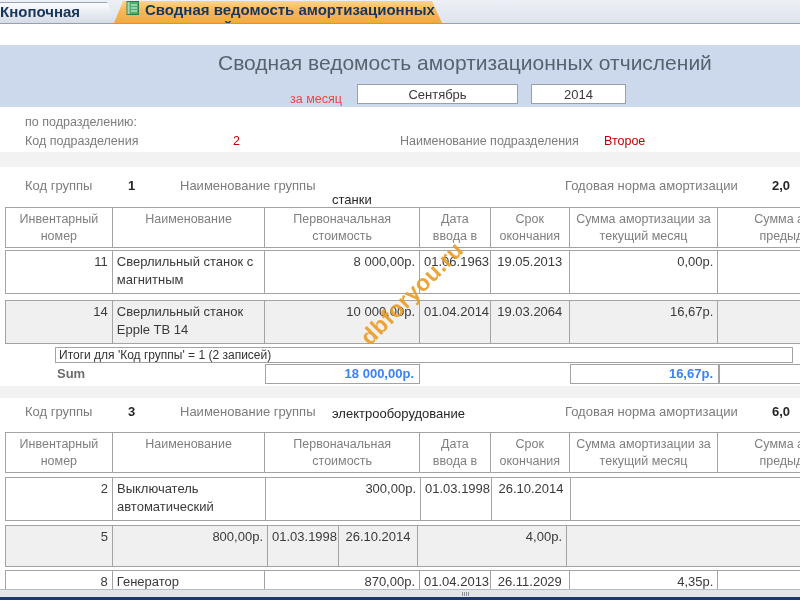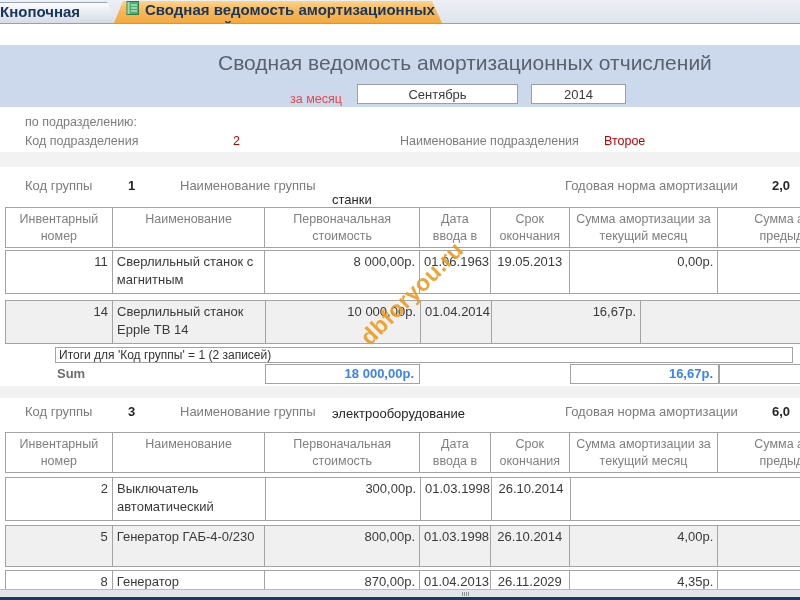--- a/index.html
+++ b/index.html
@@ -136,20 +136,21 @@
     <div class="cell c4 date">01.06.1963</div>
     <div class="cell c5 date">19.05.2013</div>
     <div class="cell c6 money">0,00р.</div>
     <div class="cell c7 money"></div>
   </div>
   <div class="tbl tbl-row row-alt" style="top:300px;">
     <div class="cell c1 num">14</div>
     <div class="cell c2"><span>Сверлильный станок</span><br><span>Epple ТВ 14</span></div>
     <div class="cell c3 money">10 000,00р.</div>
     <div class="cell c4 date">01.04.2014</div>
+    <div class="cell c5 date">19.03.2064</div>
     <div class="cell c6 money">16,67р.</div>
     <div class="cell c7 money"></div>
   </div>
 
   <div class="totals-caption" style="top:347px;">Итоги для 'Код группы' = 1 (2 записей)</div>
   <div class="sum-label" style="left:57px;top:366px;">Sum</div>
   <div class="sum-box" style="left:265px;top:364px;width:155px;">18 000,00р.</div>
   <div class="sum-box" style="left:570px;top:364px;width:149px;">16,67р.</div>
   <div class="sum-box" style="left:719px;top:364px;width:150px;"></div>
 
@@ -175,21 +176,20 @@
   <div class="tbl tbl-row" style="top:477px;">
     <div class="cell c1 num">2</div>
     <div class="cell c2"><span>Выключатель</span><br><span>автоматический</span></div>
     <div class="cell c3 money">300,00р.</div>
     <div class="cell c4 date">01.03.1998</div>
     <div class="cell c5 date">26.10.2014</div>
     <div class="cell c7 money"></div>
   </div>
   <div class="tbl tbl-row row-alt" style="top:525px;height:42px;">
     <div class="cell c1 num">5</div>
-    <div class="cell c2"><span>Генератор ГАБ-4-0/230</span><br><span></span></div>
     <div class="cell c3 money">800,00р.</div>
     <div class="cell c4 date">01.03.1998</div>
     <div class="cell c5 date">26.10.2014</div>
     <div class="cell c6 money">4,00р.</div>
     <div class="cell c7 money"></div>
   </div>
   <div class="tbl tbl-row" style="top:570px;">
     <div class="cell c1 num">8</div>
     <div class="cell c2"><span>Генератор</span><br><span></span></div>
     <div class="cell c3 money">870,00р.</div>

